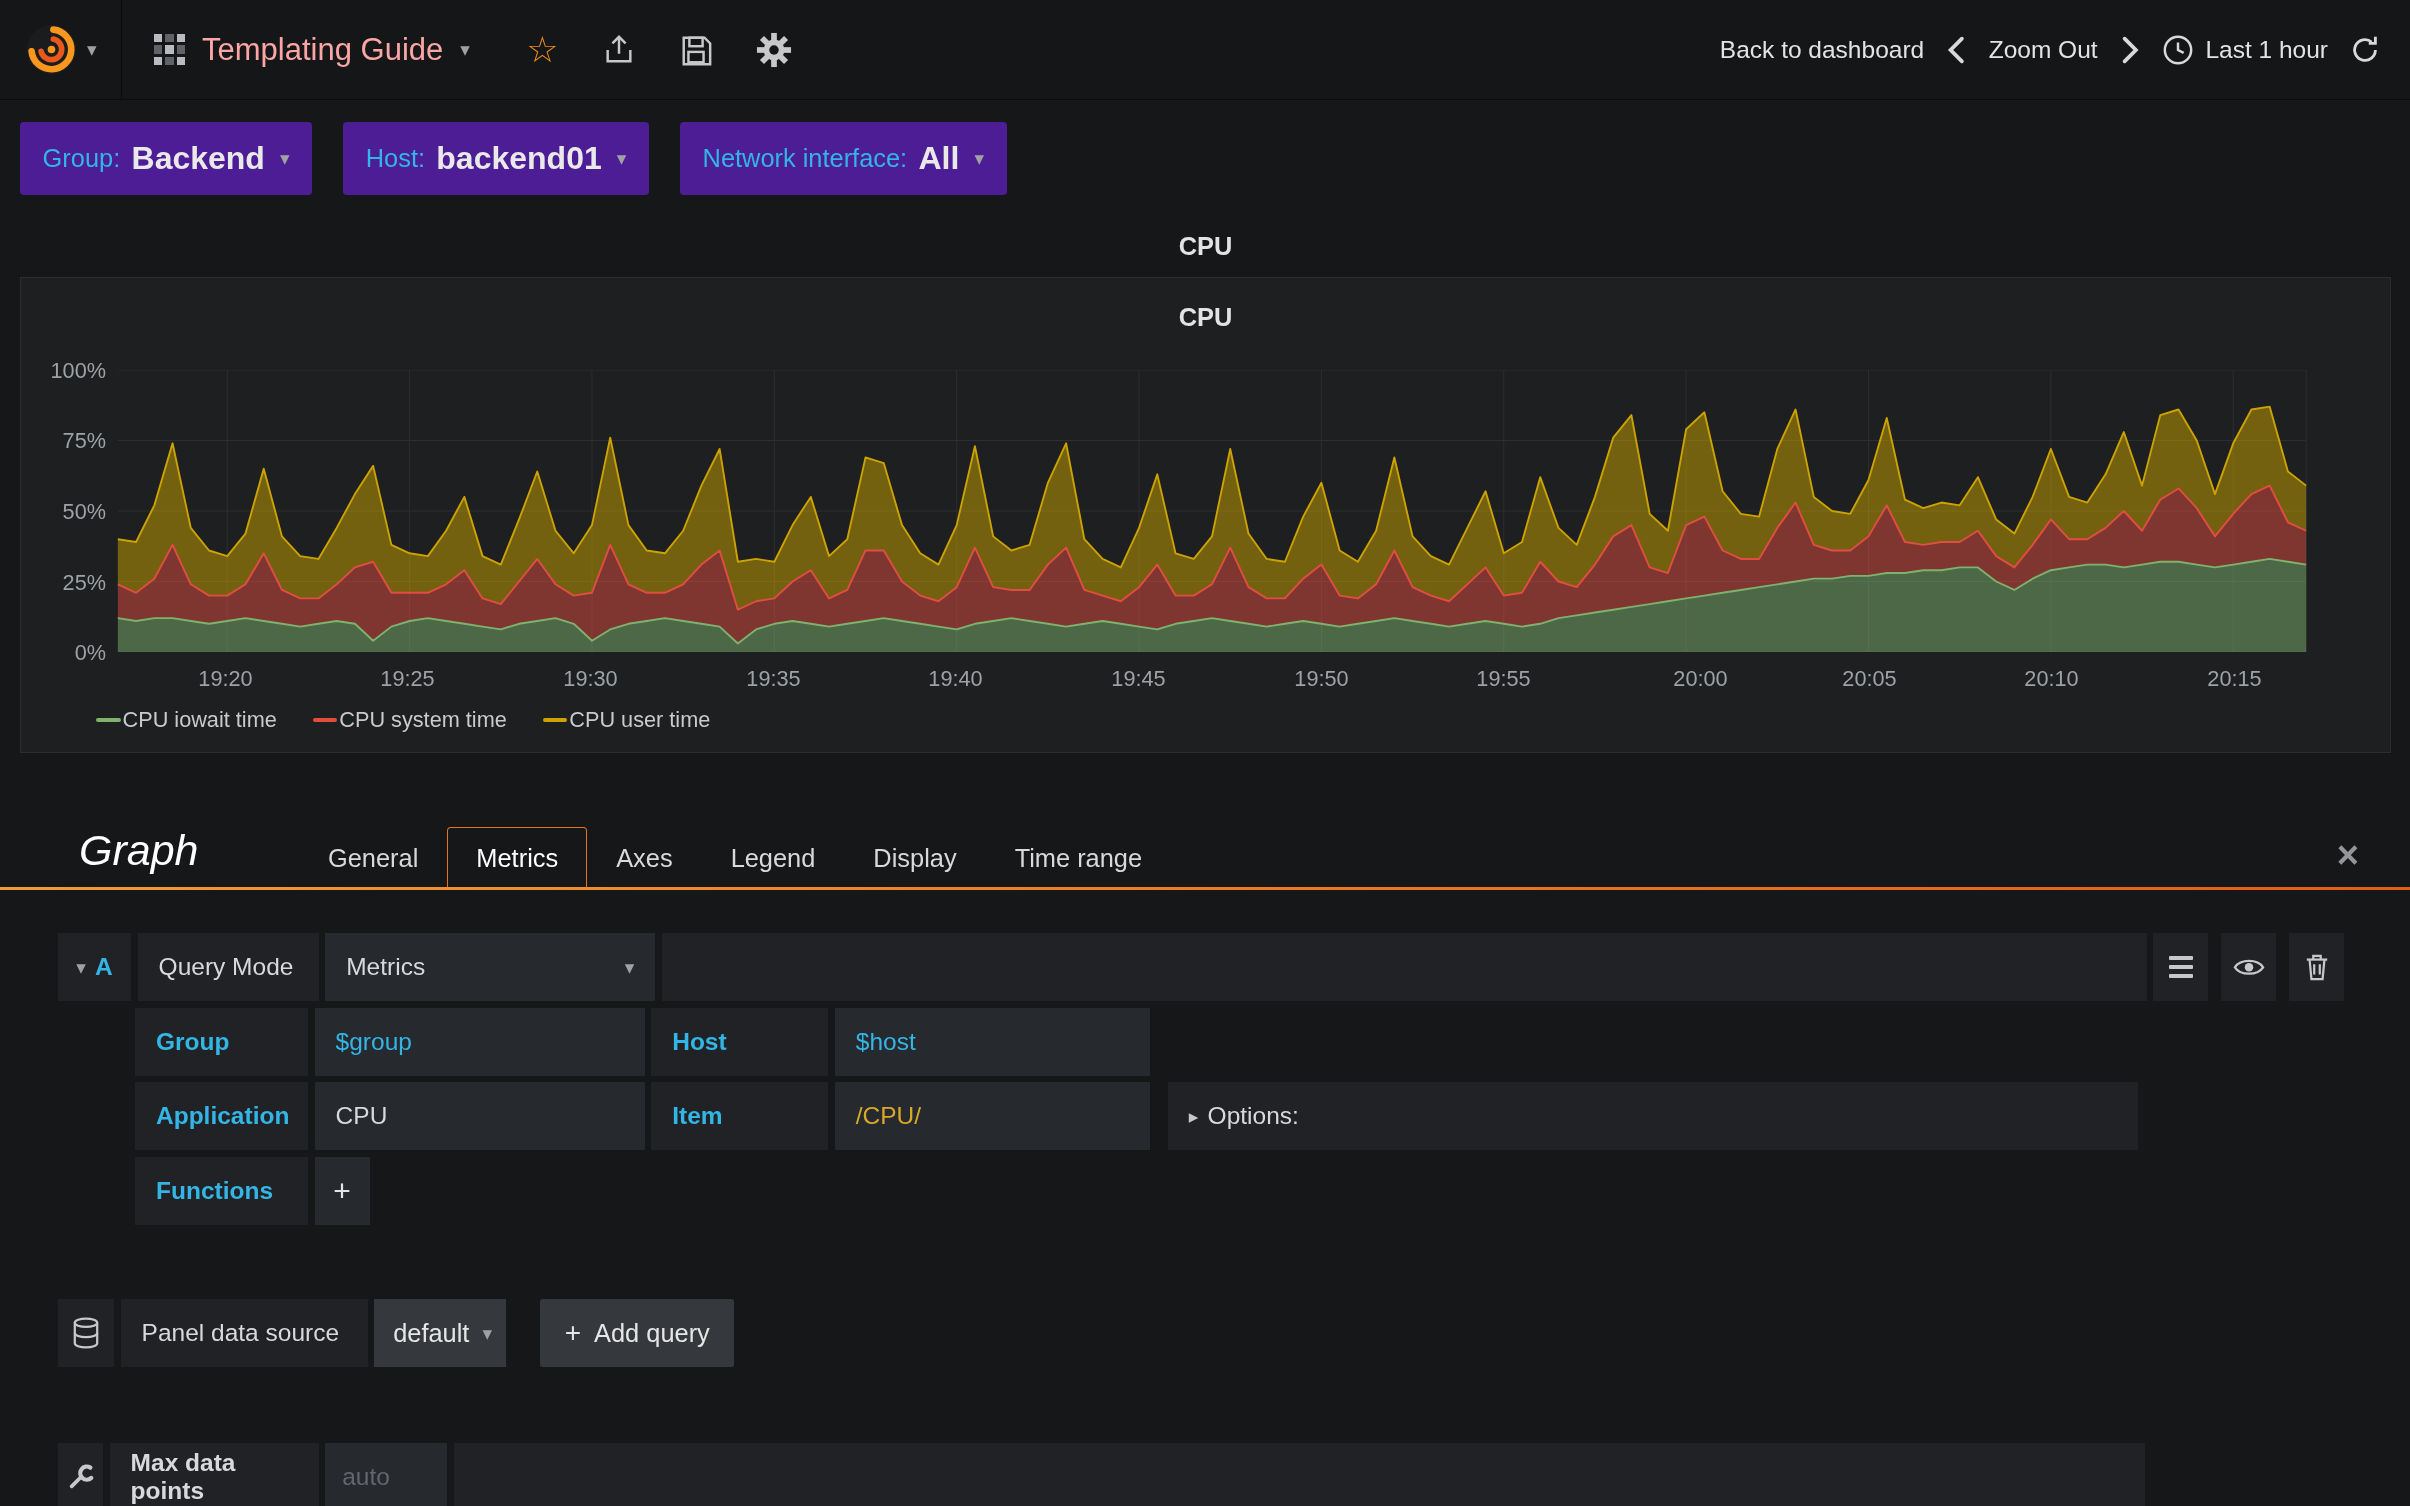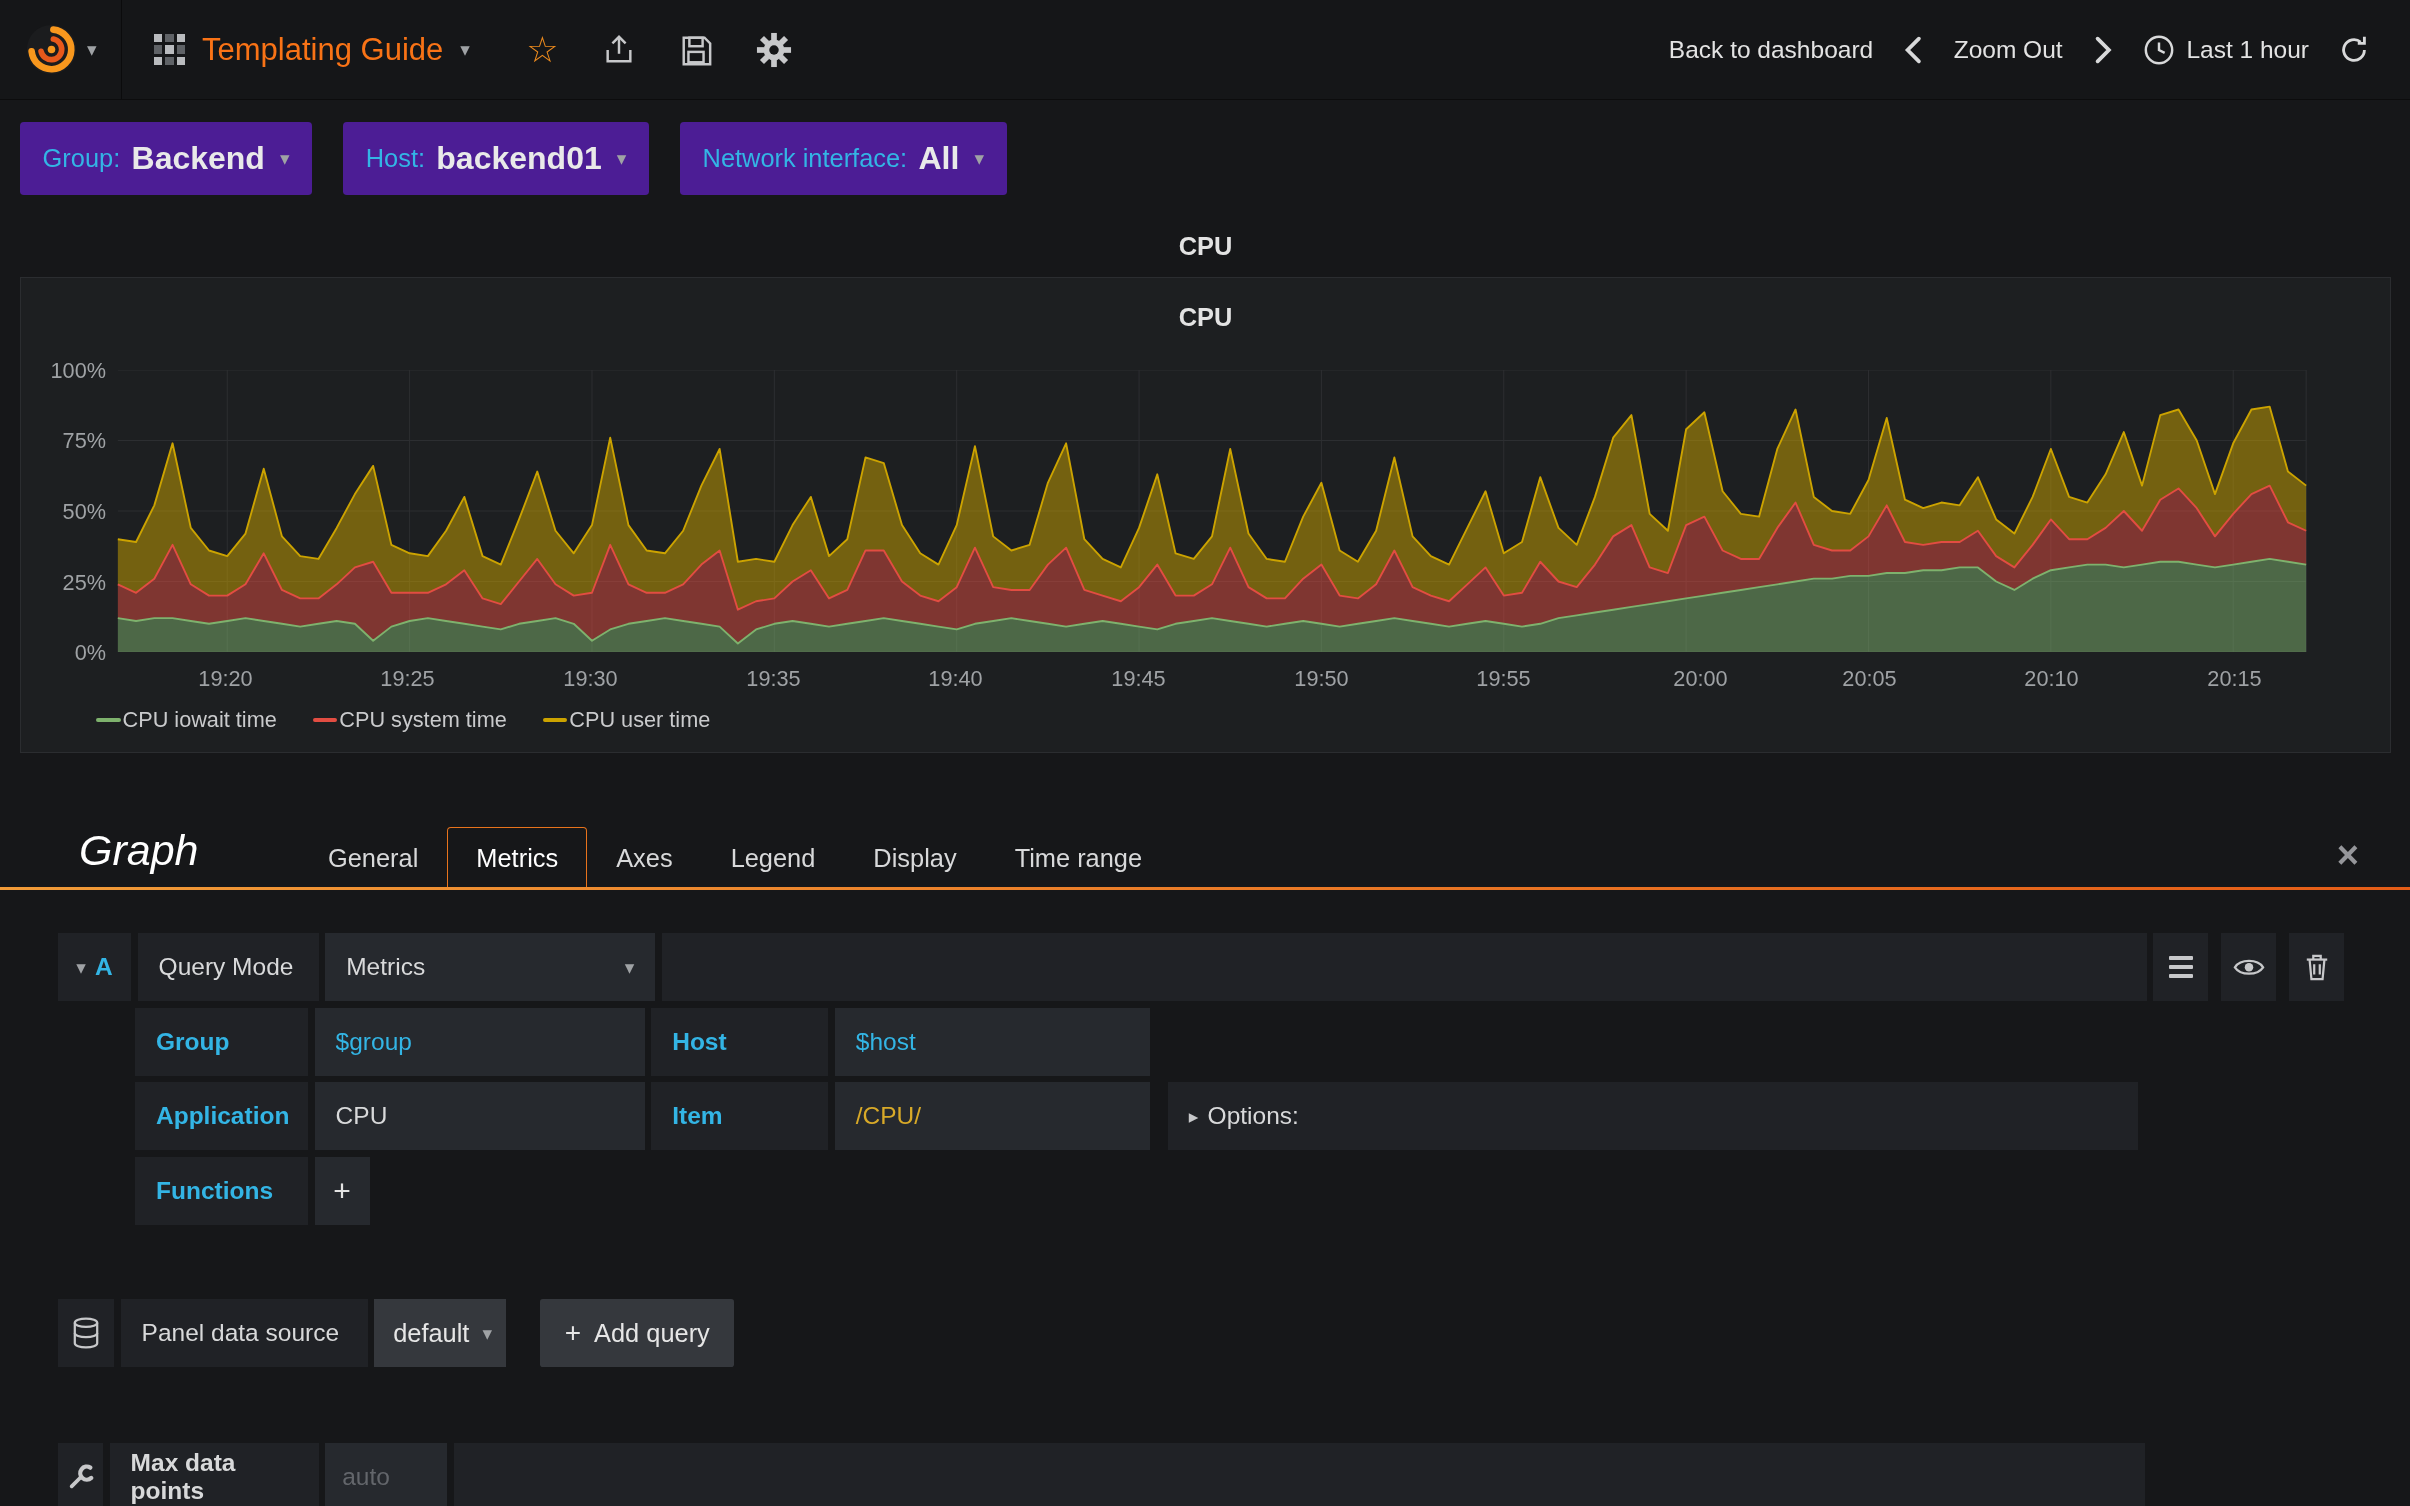--- a/index.html
+++ b/index.html
@@ -5,29 +5,29 @@
   *{box-sizing:border-box;margin:0;padding:0}
   html,body{width:2411px;height:1507px;overflow:hidden}
   body{background:#161719;font-family:"Liberation Sans",sans-serif;color:#d8d9da;position:relative}
 
   
   .navbar{position:absolute;top:0;left:0;width:2411px;height:100px;background:#151618;
     border-bottom:0.9px solid #0c0c0d;display:flex;align-items:center;justify-content:space-between}
   .nav-left{display:flex;align-items:center;height:100%}
   .brand{display:flex;align-items:center;gap:9.4px;padding:0 24.5px;height:100%;border-right:0.9px solid #0b0b0c;cursor:pointer}
   .dash-nav{display:flex;align-items:center;gap:17px;padding:0 32px;height:100%;cursor:pointer}
-  .dash-title{font-size:31px;color:#f97316}
+  .dash-title{font-size:31px;color:#fca5a5}
   .caret{color:#9fa2a5;font-size:19px}
   .grid-icon{display:grid;grid-template-columns:repeat(3,8.5px);grid-template-rows:repeat(3,8.5px);gap:2.8px}
   .grid-icon span{background:#b9bbbe;display:block}
   .grid-icon span.dim{background:#5f6266}
   .nav-icons{display:flex;align-items:center;gap:43px;margin-left:24.5px}
   .nav-icon-btn{background:none;border:none;cursor:pointer;display:flex;align-items:center;color:#c7c8ca}
   .star-glyph{font-size:36px;color:#ec8a1d;line-height:1}
-  .nav-right{display:flex;align-items:center;gap:28px;padding-right:40px}
+  .nav-right{display:flex;align-items:center;gap:20px;padding-right:29px}
   .nav-text{font-size:24.5px;color:#e3e3e3;cursor:pointer}
   .timepicker{display:flex;align-items:center;gap:11.3px;cursor:pointer}
 
   
   .var-row{position:absolute;top:122px;left:20px;display:flex;gap:31px}
   .var-chip{height:73px;background:#4c1d95;border-radius:3.8px;display:flex;align-items:center;
     padding:0 22.6px;gap:11.3px;cursor:pointer}
   .var-label{font-size:25.4px;color:#33b5e5}
   .var-value{font-size:32px;color:#e9e9e9;font-weight:600}
   .var-chip .caret{margin-left:3.8px}

